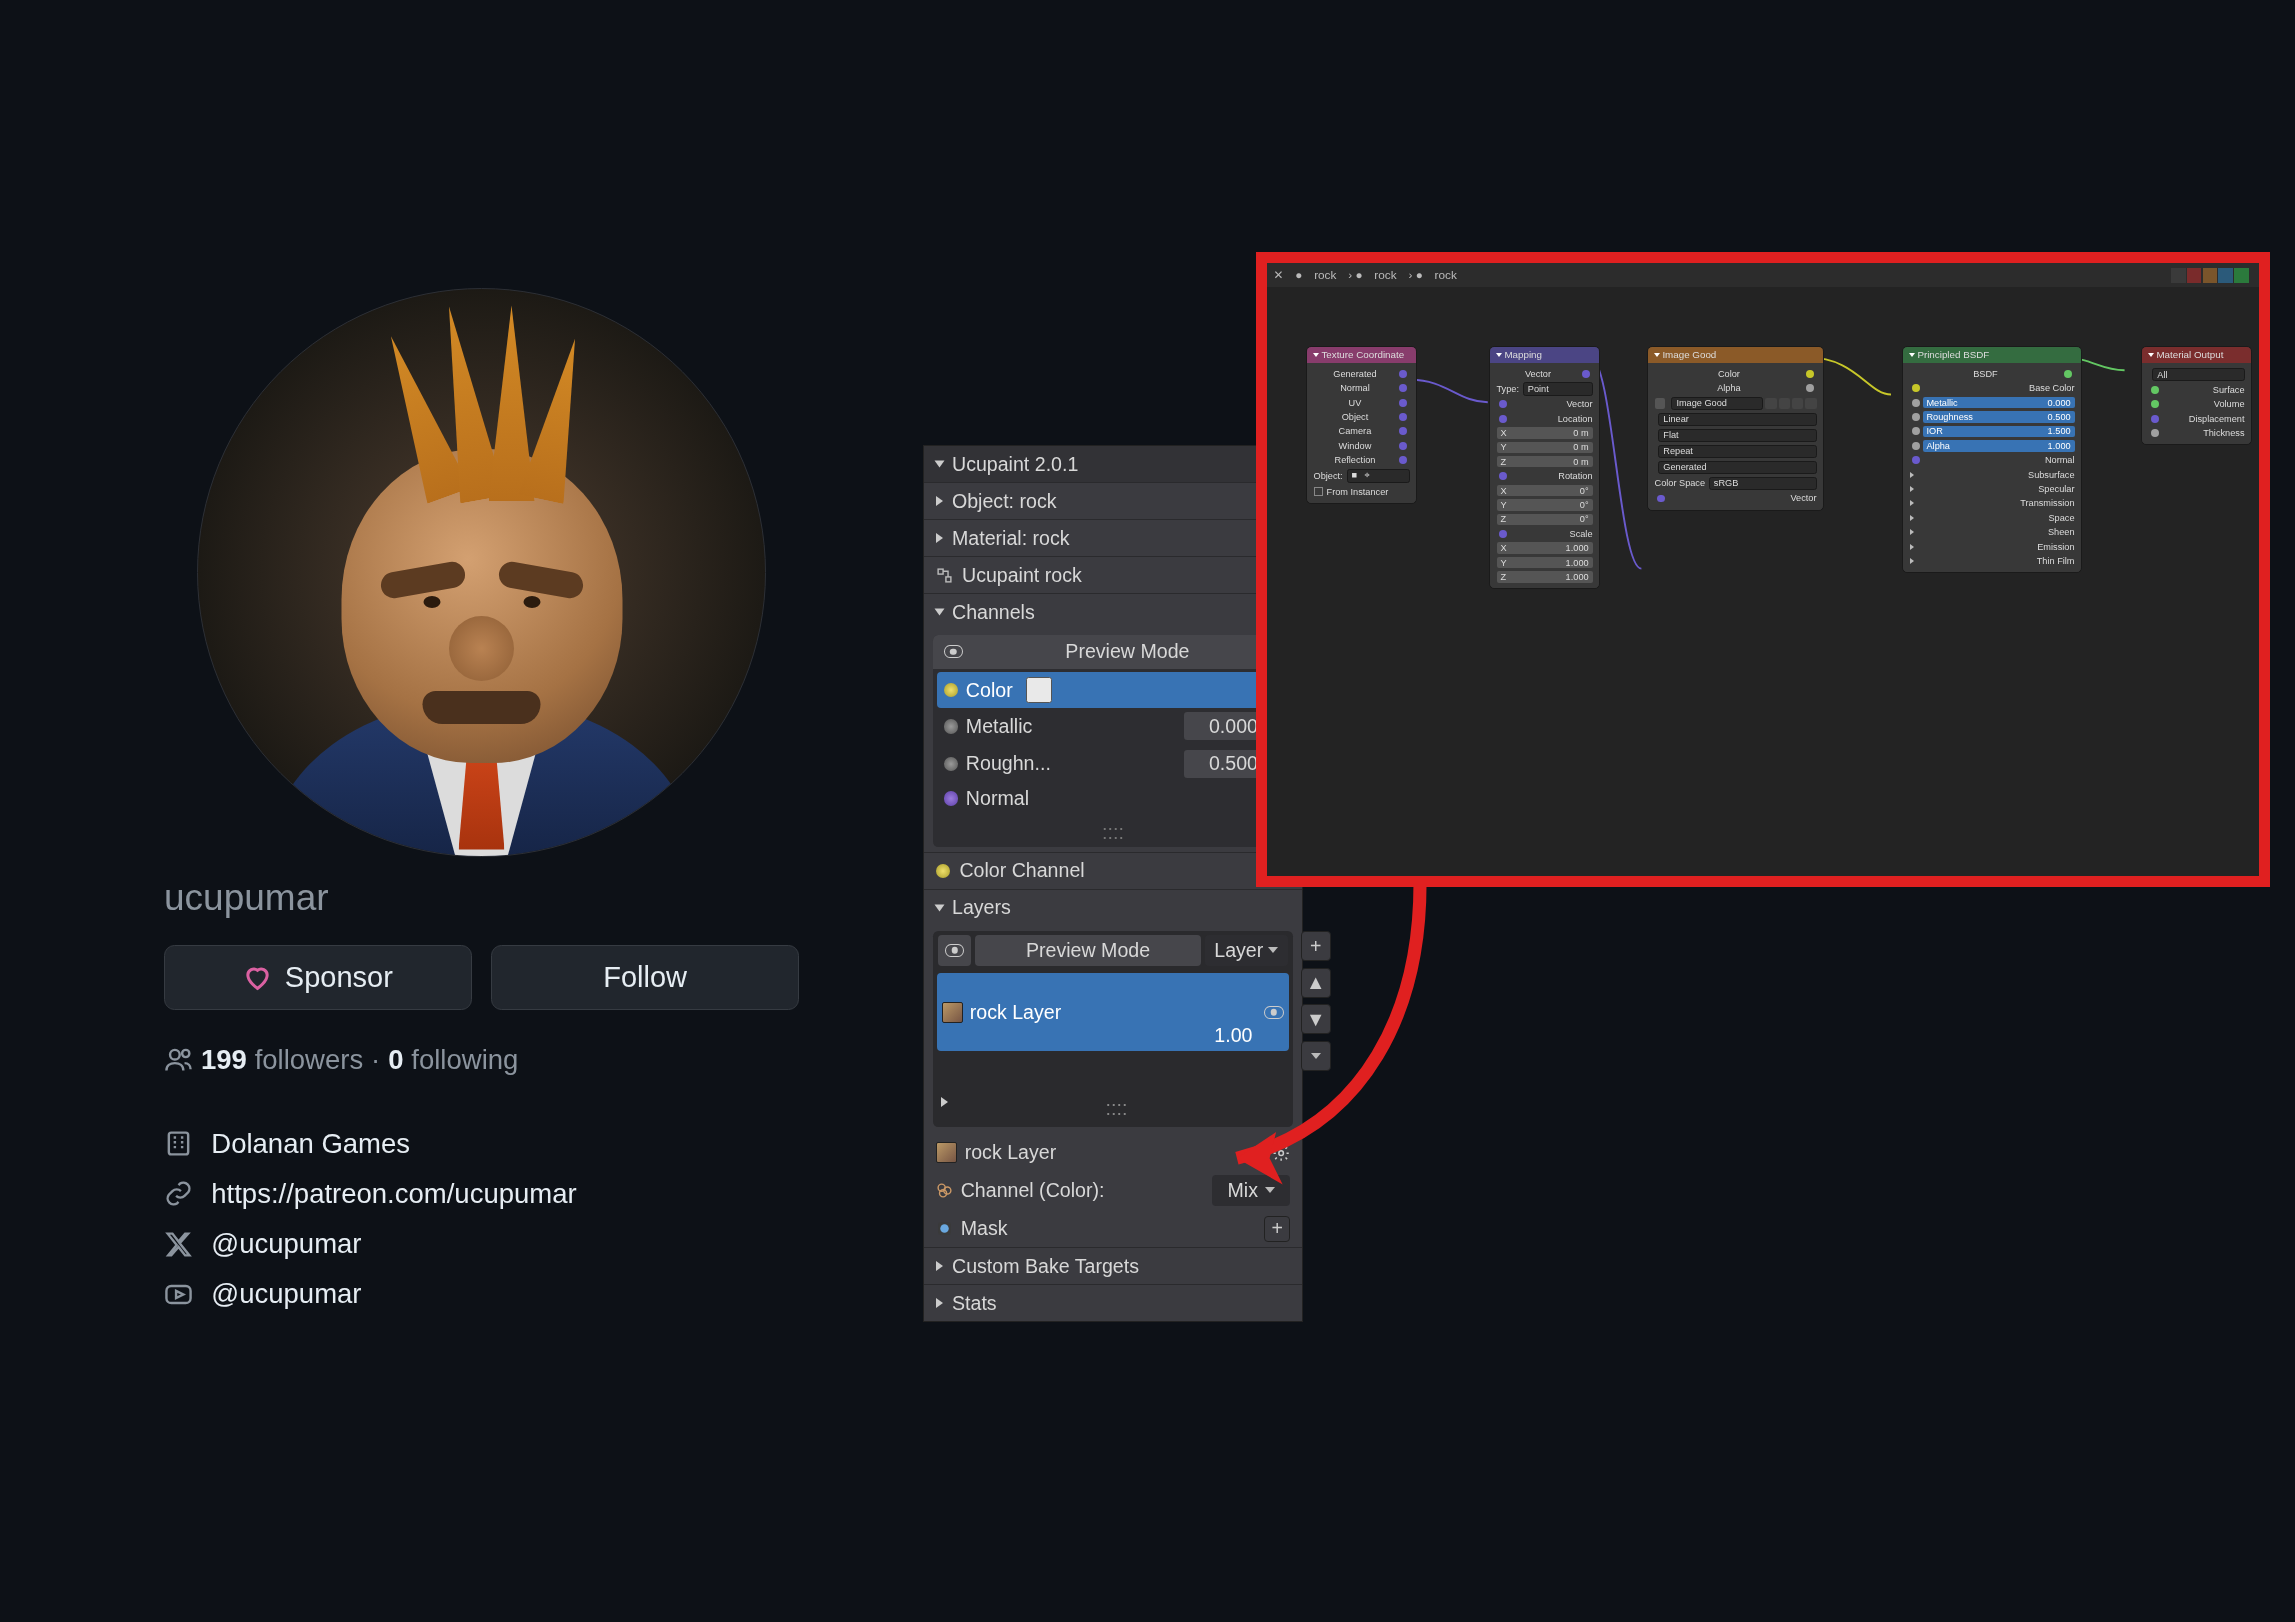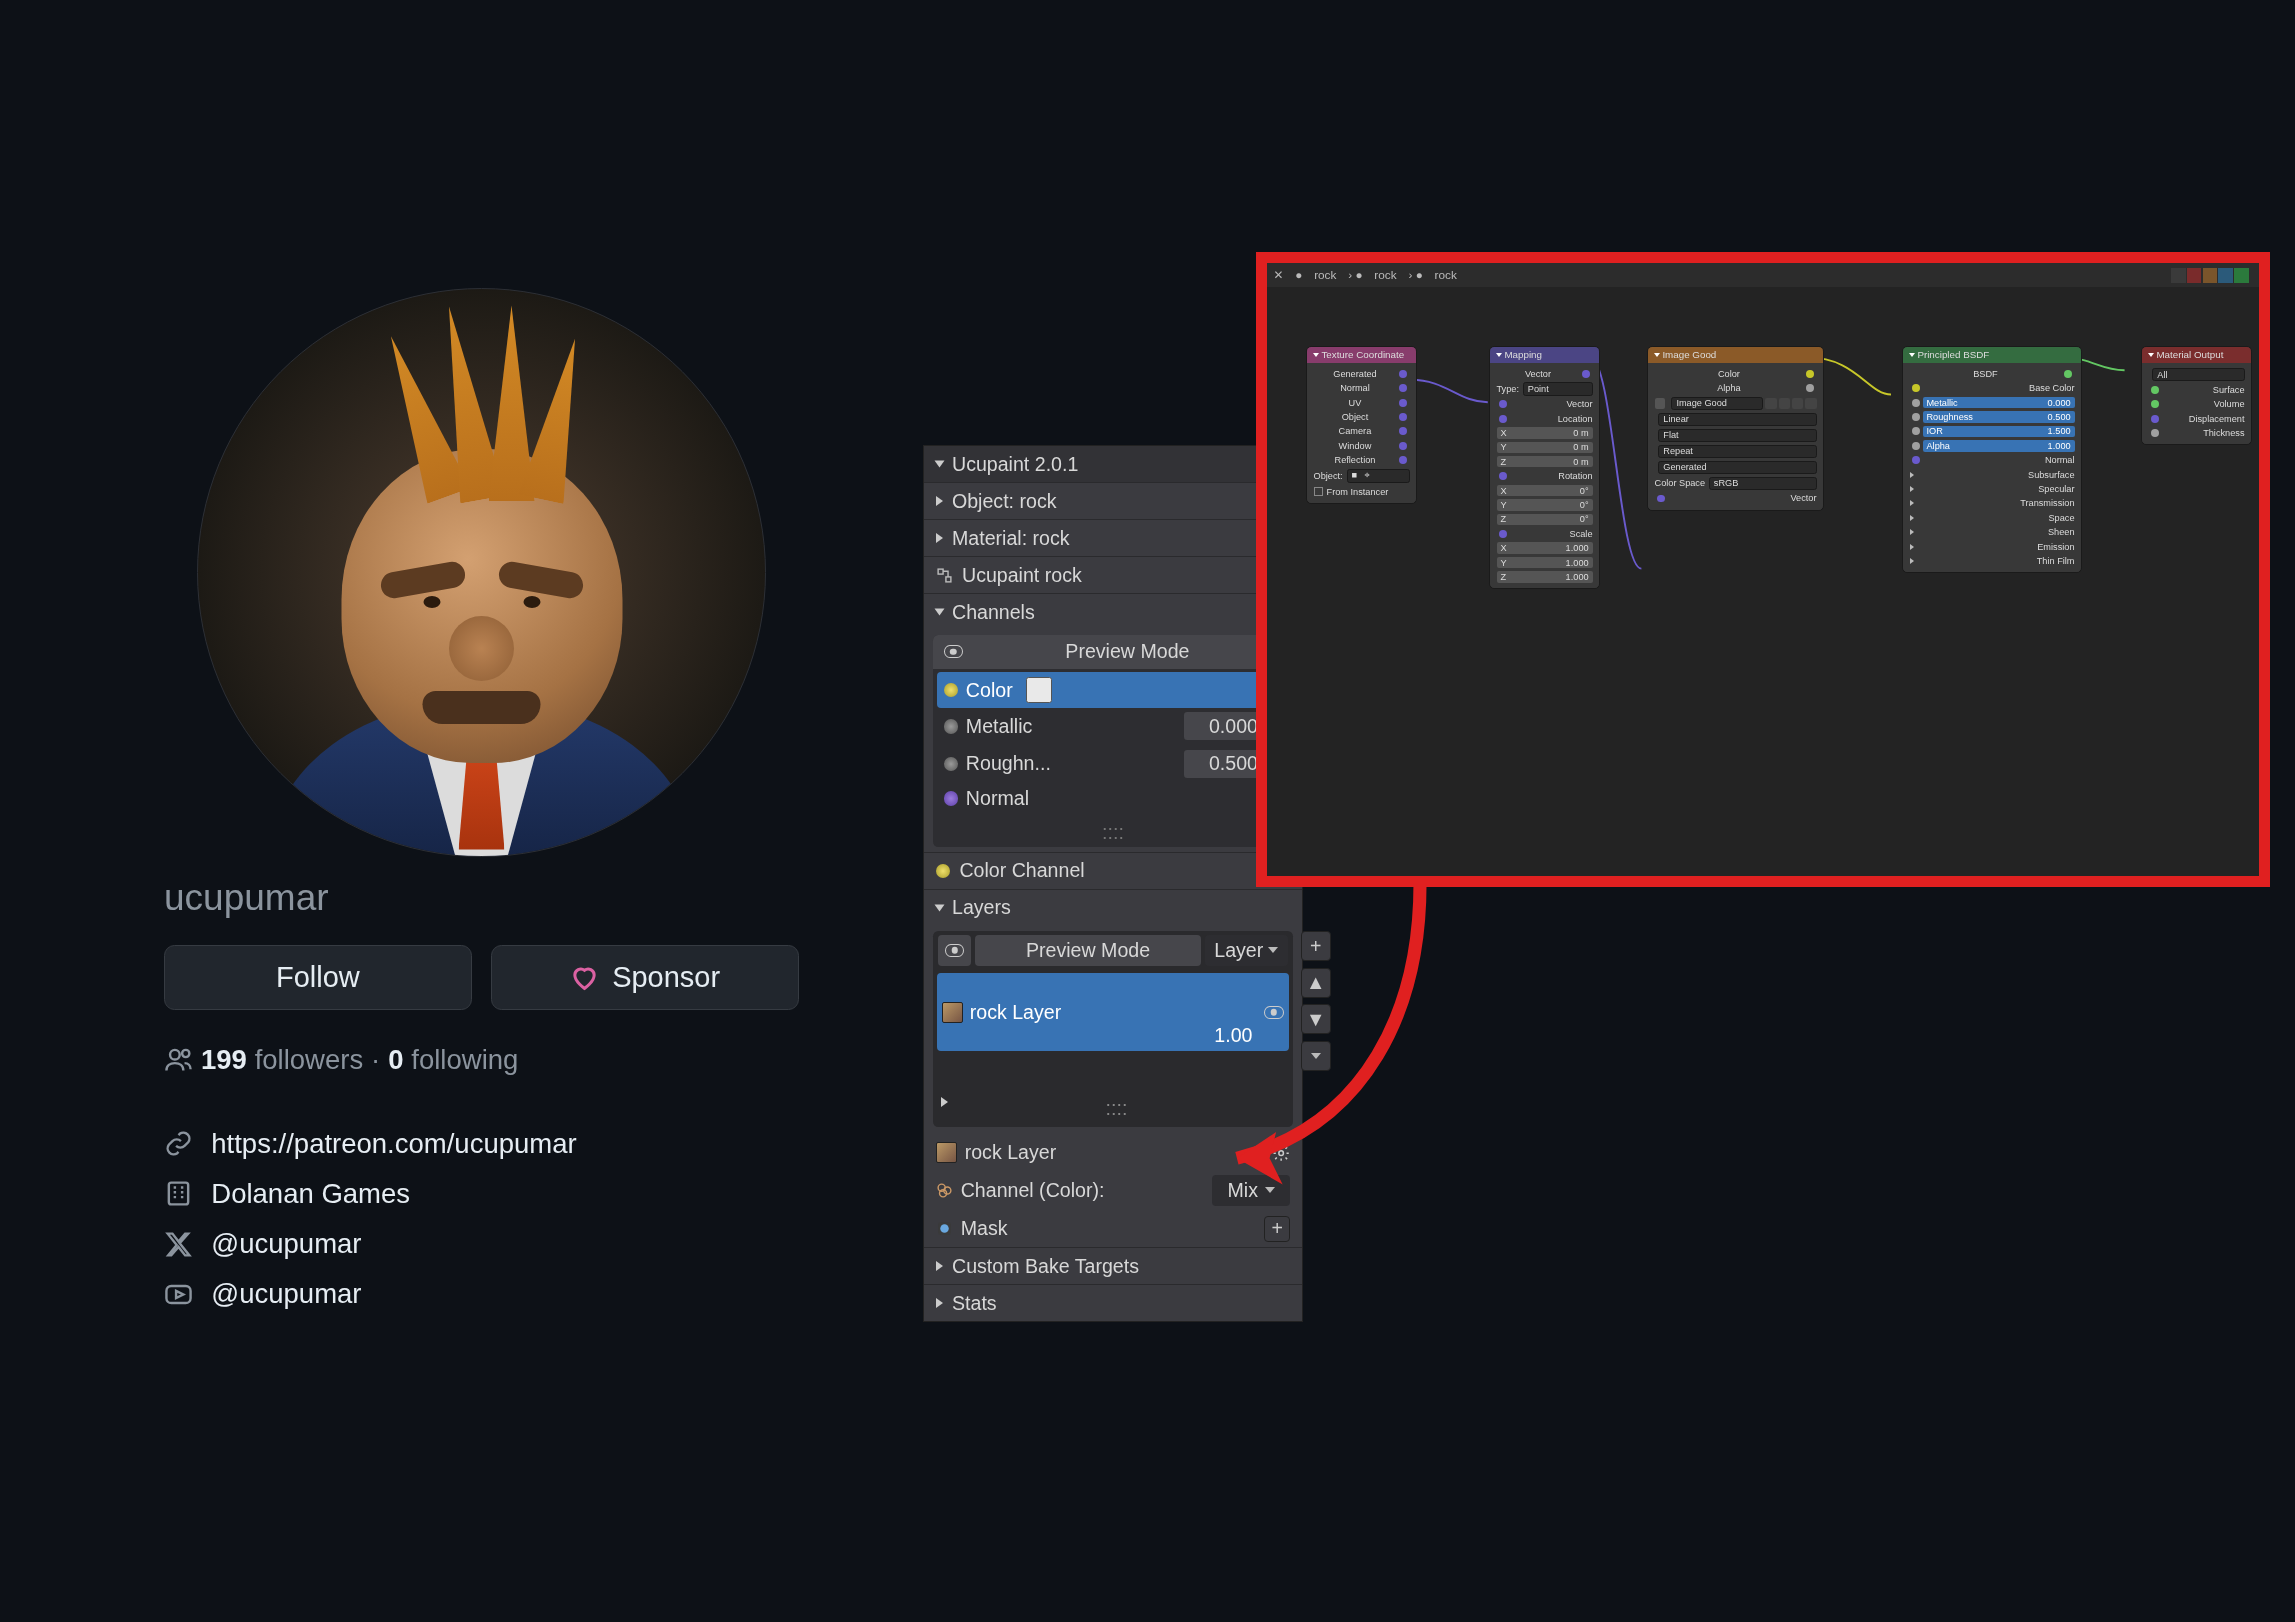--- a/index.html
+++ b/index.html
@@ -177,56 +177,56 @@
           <span></span>
           <span></span>
           <span></span>
           <span></span>
         </div>
     </div>
   </div>
   <div class="username">ucupumar</div>
   <div class="btn-row">
     <div class="gh-btn">
-      <span>Follow</span>
-    </div>
-    <div class="gh-btn">
       <svg viewBox="0 0 24 24" class="heart">
           <path d="M12 21s-8-5.3-8-11a5 5 0 0 1 8-4 5 5 0 0 1 8 4c0 5.7-8 11-8 11z"></path>
         </svg>
       <span>Sponsor</span>
+    </div>
+    <div class="gh-btn">
+      <span>Follow</span>
     </div>
   </div>
   <div class="stats">
     <svg viewBox="0 0 24 24" width="29" height="29" fill="none" stroke="#8b949e" stroke-width="2">
         <circle cx="9" cy="8" r="4"></circle>
         <path d="M2 21c0-4 3-6 7-6s7 2 7 6"></path>
         <circle cx="18" cy="7" r="3"></circle>
         <path d="M22 20c0-3-2-5-5-5"></path>
       </svg>
     <b>199</b>
     <span>followers</span>
     <span>·</span>
     <b>0</b>
     <span>following</span>
   </div>
   <div class="meta">
     <div class="meta-row">
       <svg viewBox="0 0 24 24">
+          <rect x="4" y="3" width="16" height="18" rx="2"></rect>
+          <path d="M8 7h2M14 7h2M8 11h2M14 11h2M8 15h2M14 15h2"></path>
+        </svg>
+      <span>Dolanan Games</span>
+    </div>
+    <div class="meta-row">
+      <svg viewBox="0 0 24 24">
           <path d="M10 14a5 5 0 0 0 7 0l3-3a5 5 0 0 0-7-7l-1 1"></path>
           <path d="M14 10a5 5 0 0 0-7 0l-3 3a5 5 0 0 0 7 7l1-1"></path>
         </svg>
       <span>https://patreon.com/ucupumar</span>
-    </div>
-    <div class="meta-row">
-      <svg viewBox="0 0 24 24">
-          <rect x="4" y="3" width="16" height="18" rx="2"></rect>
-          <path d="M8 7h2M14 7h2M8 11h2M14 11h2M8 15h2M14 15h2"></path>
-        </svg>
-      <span>Dolanan Games</span>
     </div>
     <div class="meta-row">
       <svg viewBox="0 0 24 24" fill="#8b949e" stroke="none">
           <path d="M3 3l7.5 9.5L3.5 21H6l6-7 5.5 7H21l-8-10L20 3h-2.5L12 9.5 7 3H3z"></path>
         </svg>
       <span>@ucupumar</span>
     </div>
     <div class="meta-row">
       <svg viewBox="0 0 24 24" fill="#8b949e" stroke="none">
           <rect x="2" y="5" width="20" height="14" rx="4"></rect>

